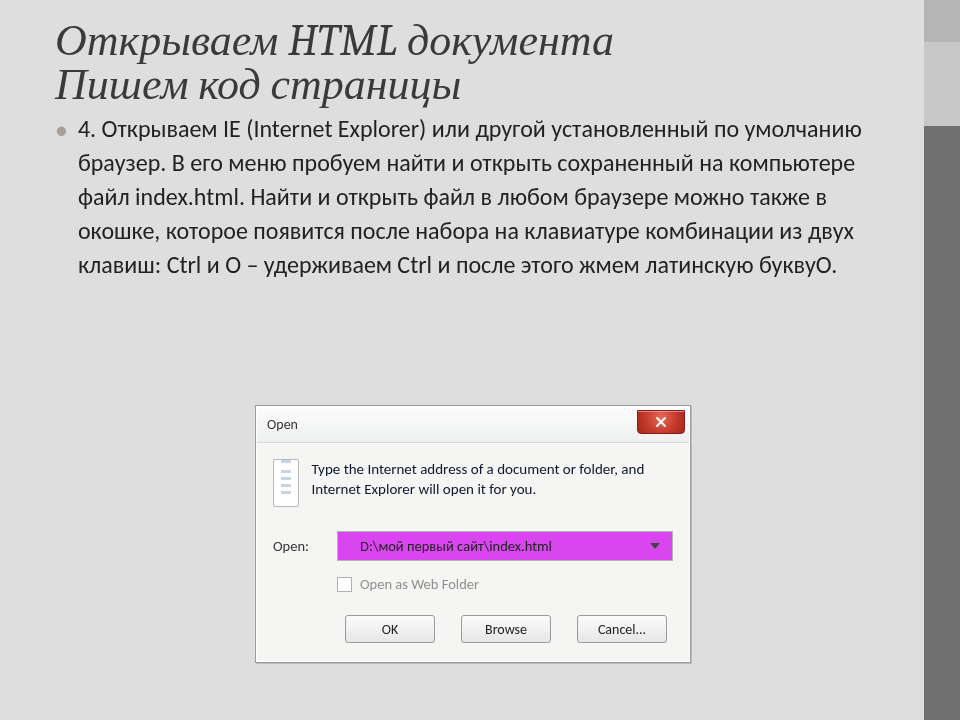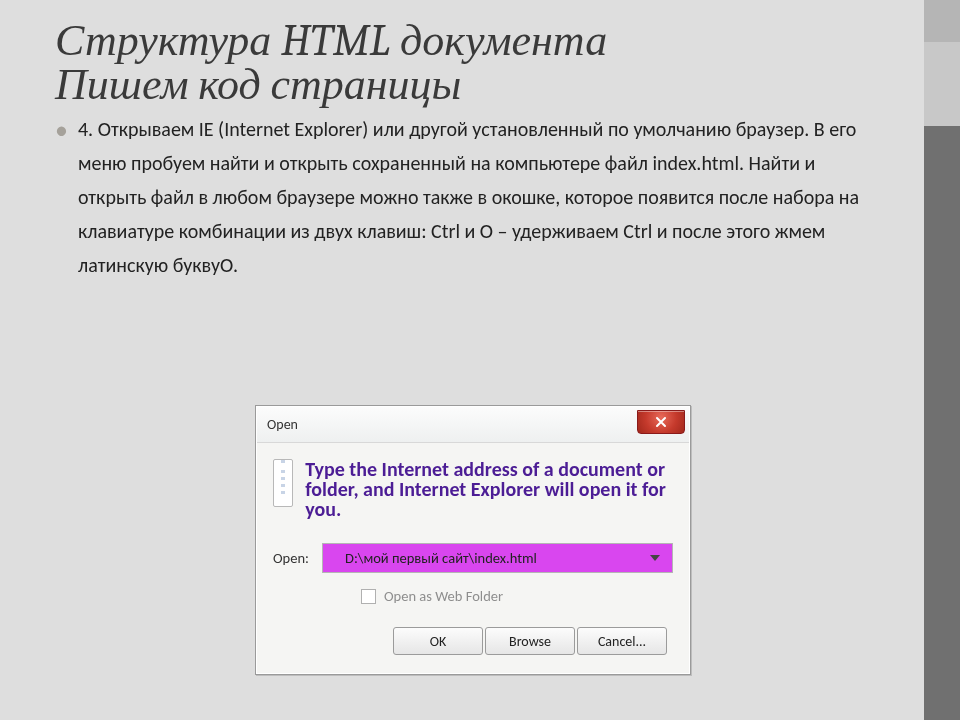--- a/index.html
+++ b/index.html
@@ -55,21 +55,21 @@
     gap: 10px;
   }
   .bullet-dot {
     flex: 0 0 auto;
     color: #a5a19a;
     font-size: 26px;
     line-height: 28px;
     padding-top: 4px;
   }
   .bullet-text {
-    font-size: 20px;
+    font-size: 24px;
     line-height: 34px;
     color: #222;
     max-width: 800px;
   }
 
   
   .dialog-wrap {
     position: absolute;
     left: 255px;
     top: 405px;
@@ -129,30 +129,29 @@
   }
   .doc-icon::before, .doc-icon::after {
     content:"";
     position:absolute;
     left:7px; right:7px;
     height:3px;
     background:#c8d4e6;
   }
   .doc-icon::before { top:10px; box-shadow: 0 7px 0 #c8d4e6, 0 14px 0 #c8d4e6, 0 21px 0 #c8d4e6; }
   .info-text {
-    font-size: 20px;
+    font-size: 15px;
     line-height: 20px;
-    color: #4c1d95;
-    font-weight: bold;
+    color: #0f172a;
   }
 
   .open-row {
     display: flex;
     align-items: center;
-    gap: 3px;
+    gap: 18px;
     margin-bottom: 14px;
   }
   .open-label {
     font-size: 14.5px;
     color: #333;
     width: 46px;
   }
   .combo {
     flex: 1;
     height: 30px;
@@ -173,35 +172,35 @@
     width: 0; height: 0;
     border-left: 5px solid transparent;
     border-right: 5px solid transparent;
     border-top: 6px solid #444;
   }
 
   .check-row {
     display:flex;
     align-items:center;
     gap:8px;
-    margin-left: 88px;
+    margin-left: 64px;
     margin-bottom: 16px;
     font-size: 14.5px;
     color: #8e8e8e;
   }
   .checkbox {
     width:15px; height:15px;
     border:1px solid #b0b0b0;
     background:#fff;
   }
 
   .button-row {
     display:flex;
     justify-content:flex-end;
-    gap:2px;
+    gap:26px;
     padding: 6px 6px 10px 6px;
   }
   .btn {
     min-width: 90px;
     height: 28px;
     border: 1px solid #9b9b9b;
     border-radius: 3px;
     background: linear-gradient(#fcfcfc, #e6e6e6);
     font-size: 14px;
     color: #222;
@@ -214,21 +213,21 @@
 </head>
 <body>
 
 <div class="deco">
   <div class="a"></div>
     <div class="b"></div>
     <div class="c"></div>
 </div>
 
 <div class="slide">
-  <div class="title1">Структура HTML документа</div>
+  <div class="title1">Открываем HTML документа</div>
   <div class="title2">Пишем код страницы</div>
 
   <div class="bullet-row">
     <div class="bullet-dot">•</div>
     <div class="bullet-text">4. Открываем IE (Internet Explorer) или другой установленный по умолчанию браузер. В его меню пробуем найти и открыть сохраненный на компьютере файл index.html. Найти и открыть файл в любом браузере можно также в окошке, которое появится после набора на клавиатуре комбинации из двух клавиш: Ctrl и O – удерживаем Ctrl и после этого жмем латинскую буквуO.</div>
   </div>
 </div>
 
 <div class="dialog-wrap">
   <div class="dialog-outer">

